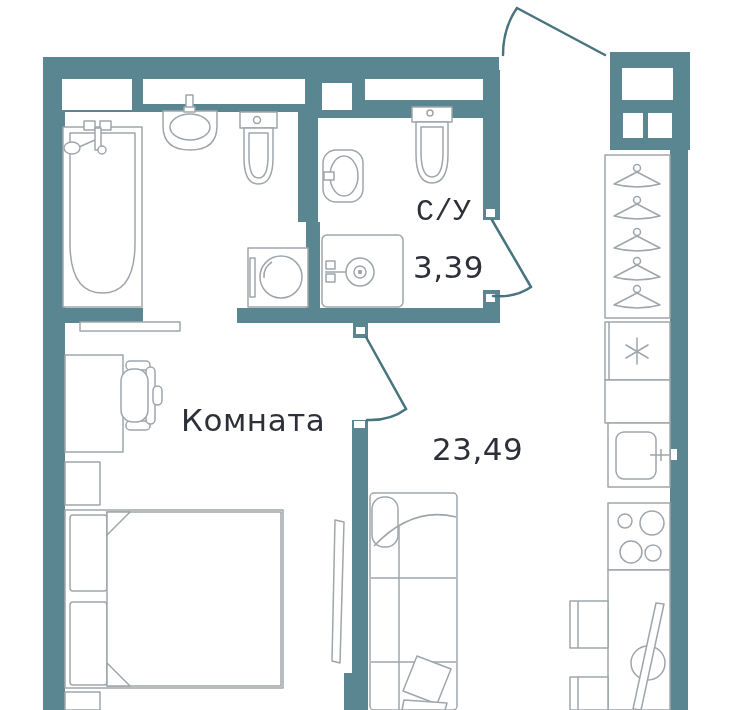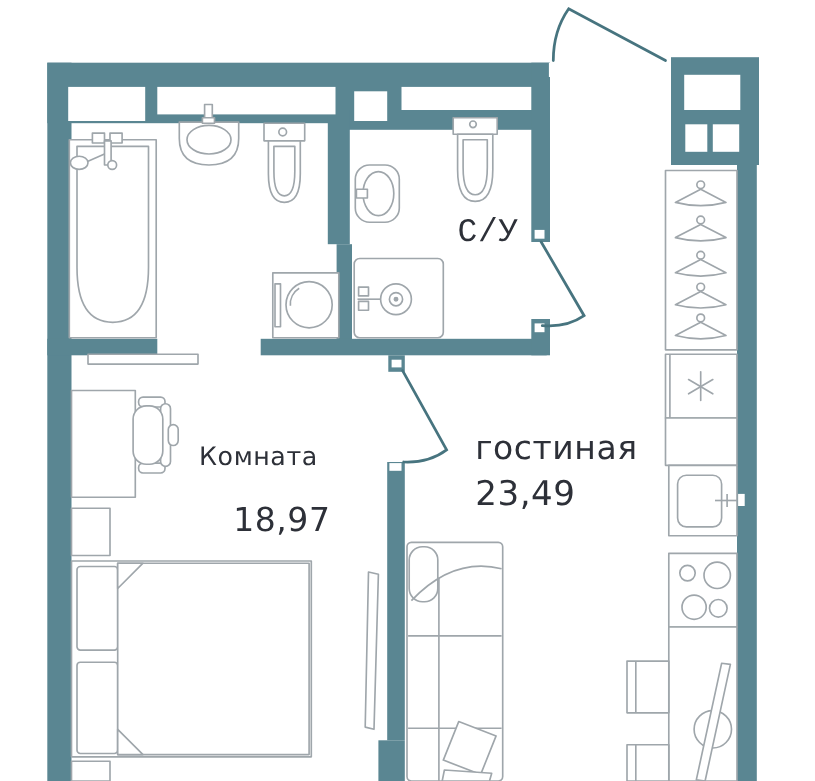--- a/index.html
+++ b/index.html
@@ -225,21 +225,20 @@
         <rect x="70" y="602" width="37" height="83" rx="3"></rect>
         <rect x="107" y="512" width="174" height="174"></rect>
         <polygon points="107,512 130,512 107,535"></polygon>
         <polygon points="107,686 130,686 107,663"></polygon>
       </g>
 
       <rect x="65" y="692" width="35" height="18"></rect>
     </g>
   </svg>
 
-  <div class="room-label" style="left:181px; top:405px; font-size:23px;">Комната</div>
-  <div class="room-label" style="left:212px; top:459px; font-size:30px;">18,97</div>
+  <div class="room-label" style="left:181px; top:405px; font-size:31px;">Комната</div>
 
   <div class="room-label" style="left:416px; top:197px; font-size:30px;font-family:Liberation Mono, monospace;">С/У</div>
-
-  <div class="room-label" style="left:432px; top:393px; font-size:30px;">гостиная</div>
+  <div class="room-label" style="left:413px; top:252px; font-size:31px;">3,39</div>
+
   <div class="room-label" style="left:432px; top:434px; font-size:31px;">23,49</div>
 
 </div>
 
 </body></html>

